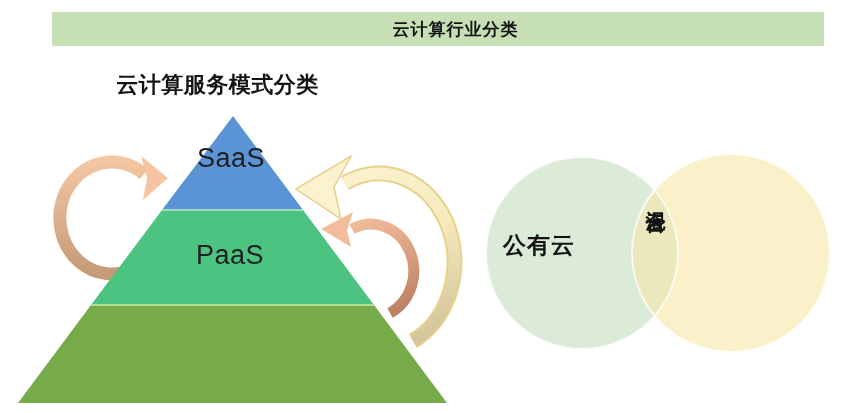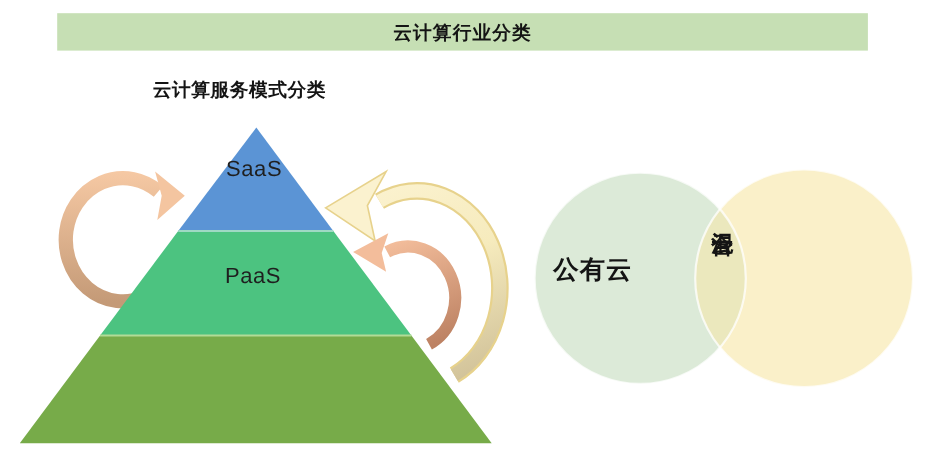--- a/index.html
+++ b/index.html
@@ -7,36 +7,36 @@
     position:relative;
     width:865px;height:413px;
     background:#ffffff;
     font-family:"Liberation Sans","DejaVu Sans",sans-serif;
     overflow:hidden;
     color:#1a1a1a;
   }
   .title-bar{
     position:absolute;left:52px;top:12px;width:737px;height:34px;
     background:#c6dfb4;
-    display:flex;align-items:center;justify-content:center;
+    display:flex;align-items:center;justify-content:center;padding-left:35px;
   }
   .title-bar span{
     font-size:17px;font-weight:bold;letter-spacing:1px;color:#141414;
   }
   .section-heading{
     position:absolute;top:70px;height:20px;
-    font-size:17px;font-weight:bold;letter-spacing:0.5px;color:#141414;
+    font-size:22px;font-weight:bold;letter-spacing:0.5px;color:#141414;
     text-align:center;
   }
   .heading-left{left:60px;width:315px;}
   .heading-right{left:465px;width:315px;}
   .diagram-svg{position:absolute;left:0;top:0;width:865px;height:413px;}
   .shape-label{
     position:absolute;text-align:center;color:#1f1f1f;
-    font-size:20px;font-weight:400;letter-spacing:0.5px;
+    font-size:27px;font-weight:400;letter-spacing:0.5px;
   }
   .label-saas{left:156px;top:143px;width:150px;}
   .label-paas{left:155px;top:240px;width:150px;}
   .label-iaas{left:156px;top:340px;width:150px;}
   .venn-label{
     position:absolute;text-align:center;
     font-family:"Liberation Serif","DejaVu Serif",serif;
     font-weight:bold;font-size:23px;color:#141414;letter-spacing:1px;
   }
   .label-public{left:489px;top:230px;width:100px;}

